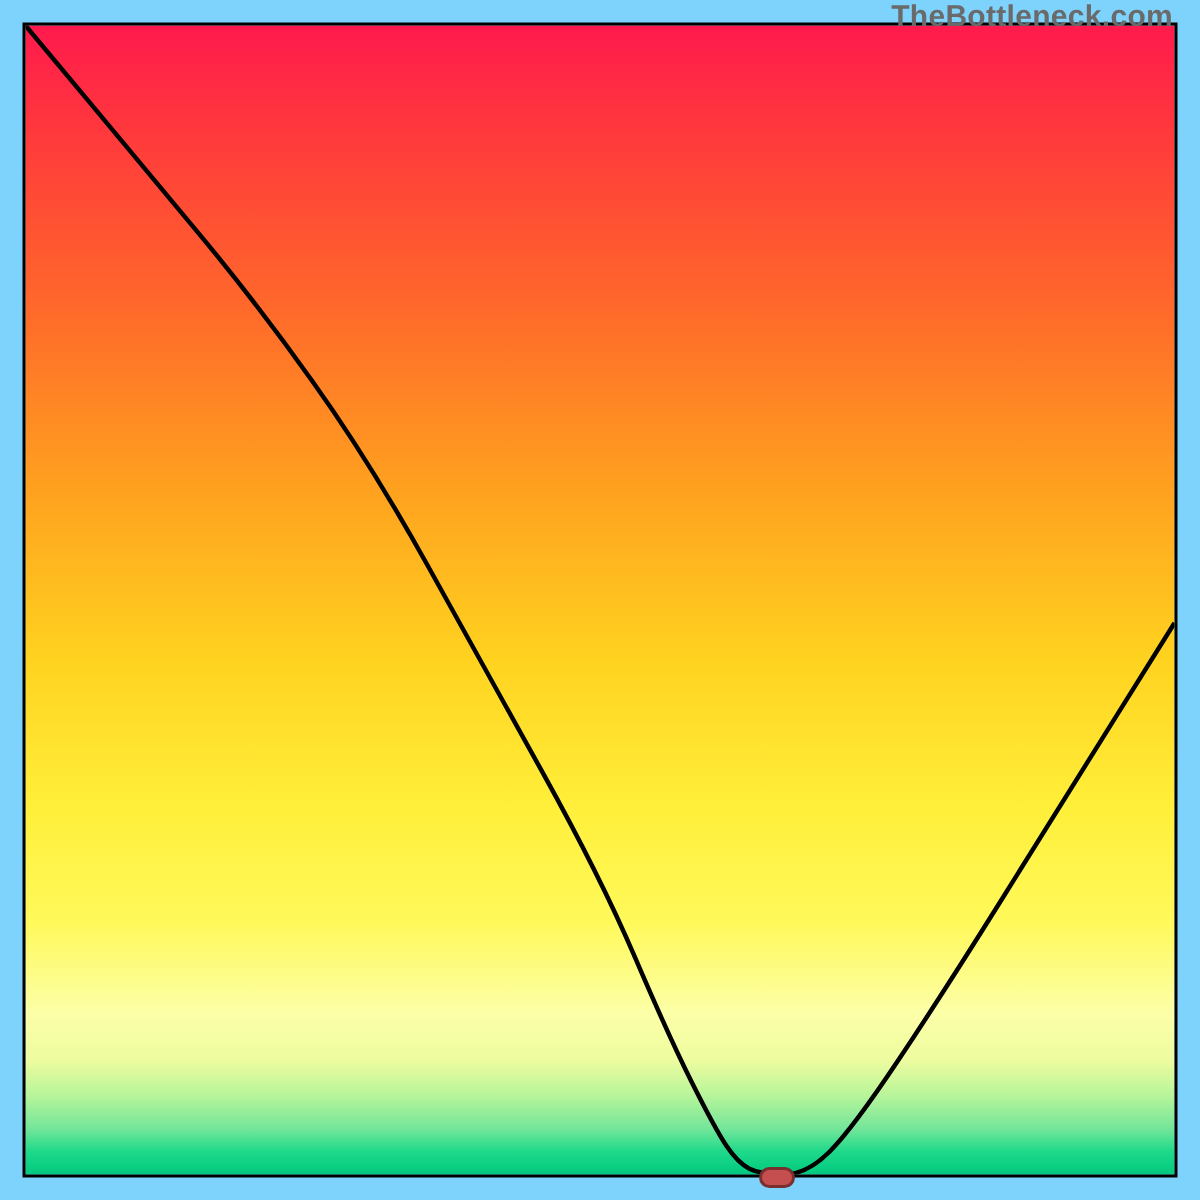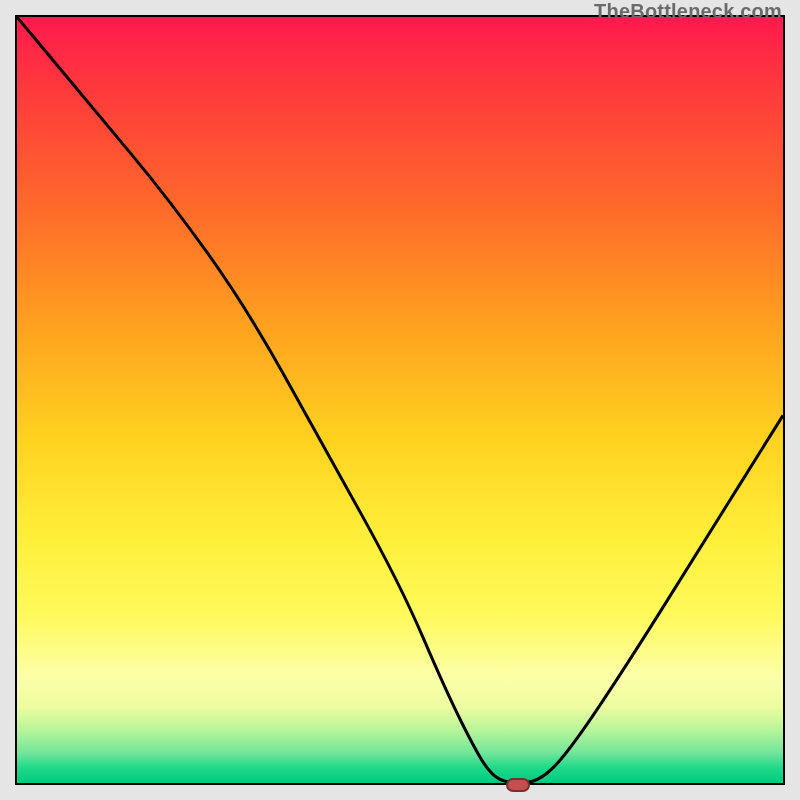--- a/index.html
+++ b/index.html
@@ -7,21 +7,21 @@
     padding: 0;
     width: 800px;
     height: 800px;
     background: #000;
     overflow: hidden;
   }
   .frame {
     position: relative;
     width: 800px;
     height: 800px;
-    background: #e5e5e5;
+    background: #7dd3fc;
   }
   .plot-area {
     position: absolute;
     left: 15px;
     top: 15px;
     width: 770px;
     height: 770px;
     background: linear-gradient(to bottom,
       #ff1a4d 0%,
       #ff3b3b 10%,

